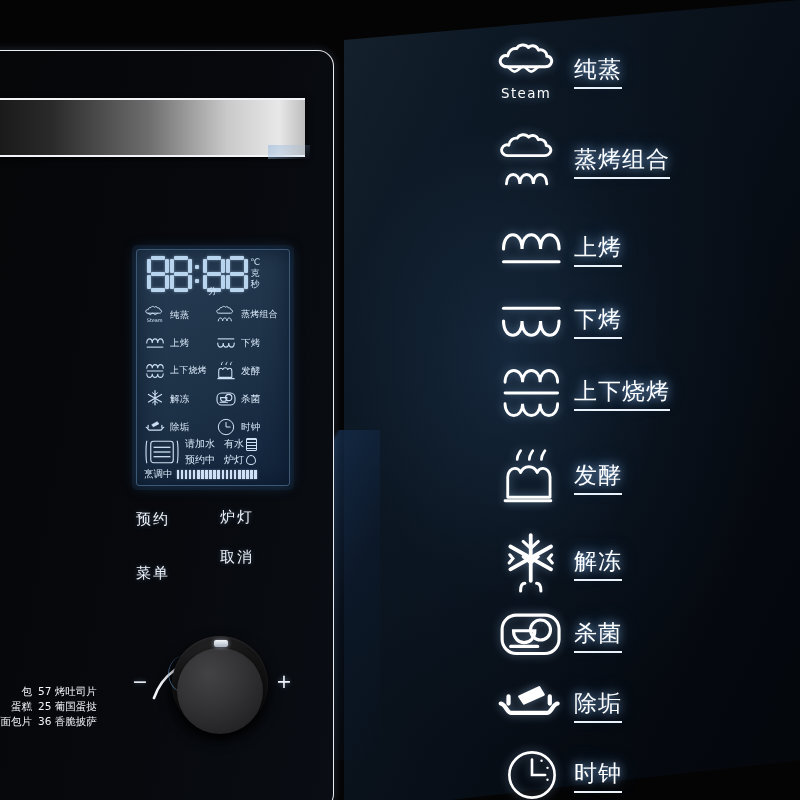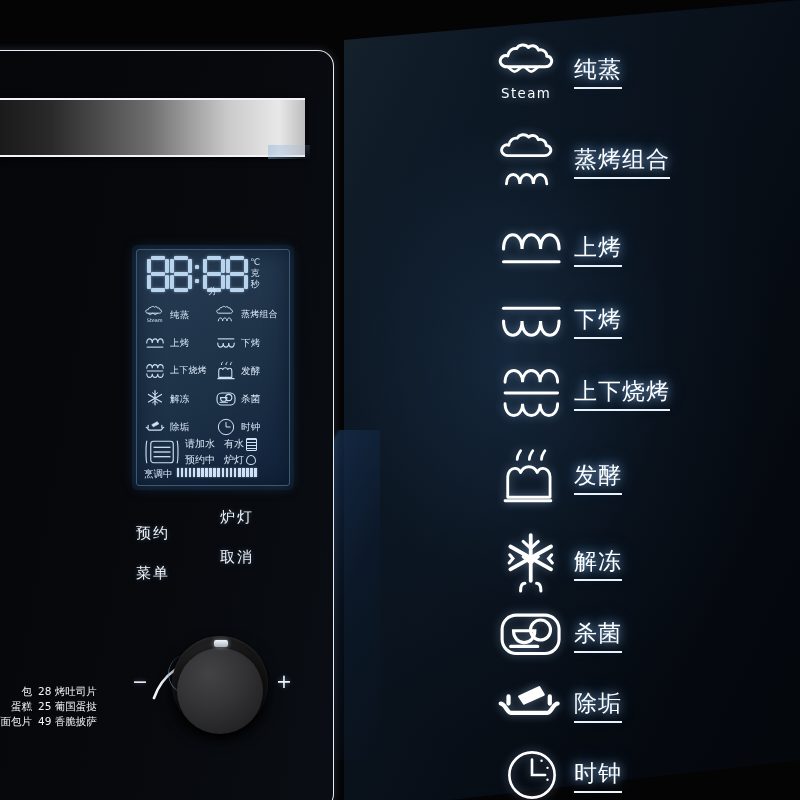--- a/index.html
+++ b/index.html
@@ -78,30 +78,30 @@
     display:flex;align-items:center;gap:5px;}
   .rack{width:36px;height:30px;flex:0 0 36px;}
   .statcols{display:flex;flex-direction:column;gap:2px;font-size:10px;color:#d8e8f8;}
   .statrow{display:flex;align-items:center;gap:5px;}
   .statrow .s1{width:34px;}
   .statrow .s2{display:flex;align-items:center;gap:2px;}
   .wtr{width:9px;height:11px;border:1px solid #cfe2f5;border-radius:1px;
     background:repeating-linear-gradient(#cfe2f5 0 1.5px,transparent 1.5px 3px);}
   .bulb{width:8px;height:8px;border:1px solid #cfe2f5;border-radius:50% 50% 50% 50%/60% 60% 40% 40%;}
 
-  .cookrow{position:absolute;left:7px;top:218px;width:140px;display:flex;gap:4px;}
+  .cookrow{position:absolute;left:7px;top:218px;width:140px;display:flex;align-items:center;gap:4px;}
   .cooklab{font-size:9.5px;color:#d8e8f8;}
   .bars{display:flex;gap:1.5px;}
   .bars i{display:block;width:2.6px;height:9px;background:#cfe2f5;box-shadow:0 0 2px rgba(200,225,250,.6);}
 
   
   .btns{position:absolute;left:132px;top:508px;width:160px;height:82px;}
   .btn{position:absolute;font-size:15px;color:#eef3fa;letter-spacing:2px;
     text-shadow:0 0 5px rgba(160,200,250,.35);}
-  .b-yy{left:4px;top:16px;} .b-ld{left:88px;top:0;}
+  .b-yy{left:4px;top:2px;} .b-ld{left:88px;top:0;}
   .b-cd{left:4px;top:56px;} .b-qx{left:88px;top:40px;}
 
   
   .knobwrap{position:absolute;left:128px;top:618px;width:170px;height:125px;}
   .arc{position:absolute;left:20px;top:4px;width:120px;height:110px;}
   .knob-base{position:absolute;left:44px;top:18px;width:96px;height:96px;border-radius:50%;
     background:radial-gradient(circle at 42% 28%,#2a2a2c 0%,#151516 45%,#0a0a0b 100%);
     box-shadow:0 6px 14px rgba(0,0,0,.9), inset 0 1px 2px rgba(255,255,255,.08);}
   .knob-top{position:absolute;left:49px;top:30px;width:86px;height:86px;border-radius:50%;
     background:radial-gradient(circle at 38% 30%,#434345 0%,#343436 40%,#242426 75%,#171719 100%);
@@ -382,29 +382,29 @@
     <div class="knob-arcblue"></div>
     <div class="knob-top"></div>
     <div class="knob-mark"></div>
     <span class="minus">−</span>
     <span class="plus">+</span>
   </div>
 
   <div class="menulist" id="menu-list">
       <div class="mrow">
         <span class="mcolA">包</span>
-        <span class="mcolB">28 烤吐司片</span>
+        <span class="mcolB">57 烤吐司片</span>
       </div>
       <div class="mrow">
         <span class="mcolA">蛋糕</span>
         <span class="mcolB">25 葡国蛋挞</span>
       </div>
       <div class="mrow">
         <span class="mcolA">面包片</span>
-        <span class="mcolB">49 香脆披萨</span>
+        <span class="mcolB">36 香脆披萨</span>
       </div>
     </div>
 
   <div class="legend" id="legend">
       <div class="lrow" style="top: 18px;">
         <span class="lico">
           <svg width="74" height="62" viewBox="0 0 52 44">
       <path d="M8 19c-3.3 0-5.4-2.9-4.2-5.6 1-2.3 3.6-2.9 5-2.1.4-3.5 3.4-5.8 6.3-5.2C16.6 3 21.4 2.6 23.5 5.3c2.3-2.3 6.3-1.2 7.1 1.9 2.9-1 6.1 1.4 5.9 4.4 2.7-.2 4.4 2.9 2.9 5.2-.8 1.4-2.5 2.2-4.2 2.2z" fill="none" stroke="#fff" stroke-width="2.1" stroke-linejoin="round"></path>
       <path d="M8 19c2.1 0 3.3 3.4 5.6 3.4S17.5 19 19.8 19s3.3 3.4 5.6 3.4S29.1 19 31.4 19" fill="none" stroke="#fff" stroke-width="1.9" stroke-linecap="round"></path>
       <text x="4" y="41" font-size="9.5" fill="#fff" letter-spacing="1" font-family="DejaVu Sans, sans-serif">Steam</text>

